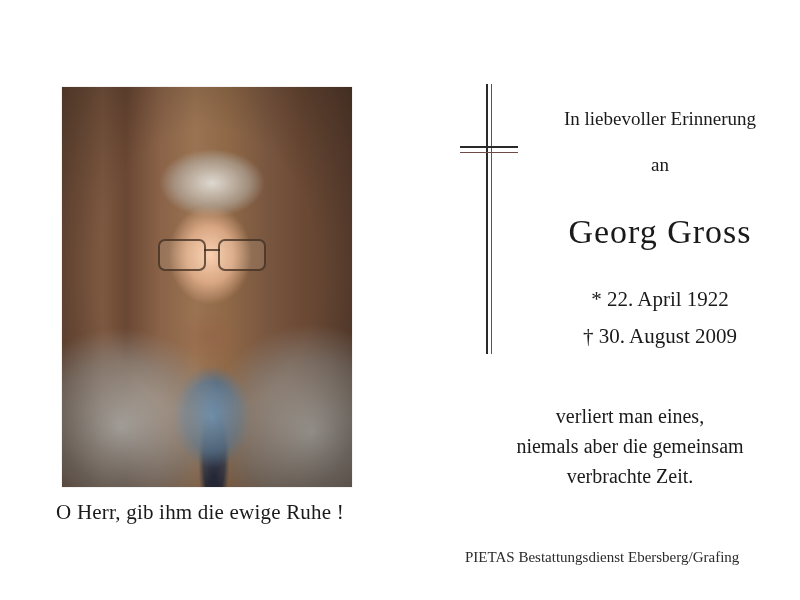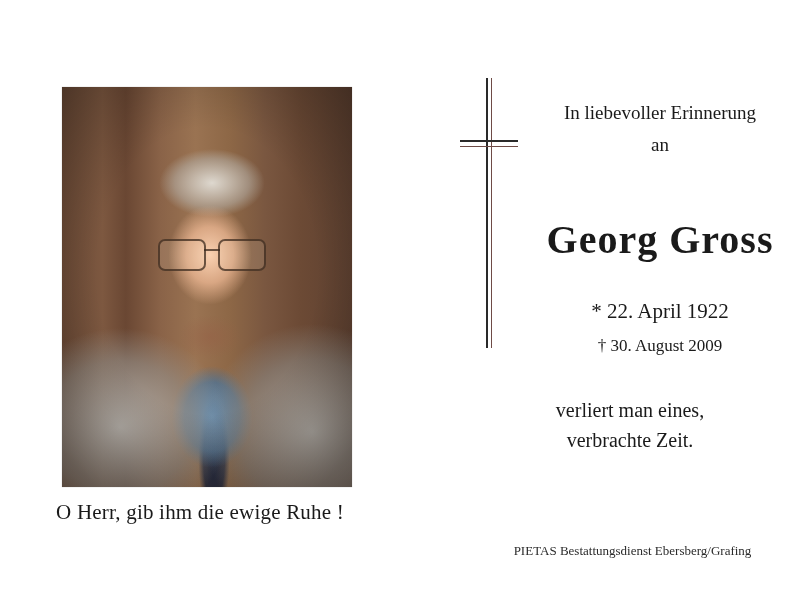--- a/index.html
+++ b/index.html
@@ -103,21 +103,21 @@
     width: 400px;
     text-align: center;
     font-size: 21px;
     letter-spacing: 0.2px;
   }
 
   
   .right-col {
     position: absolute;
     left: 400px;
-    top: 0;
+    top: 6px;
     width: 400px;
     height: 448px;
   }
   .cross {
     position: absolute;
     left: 60px;
     top: 78px;
     width: 58px;
     height: 270px;
   }
@@ -161,55 +161,54 @@
     width: 260px;
     text-align: center;
   }
   .memorial .intro1 {
     font-size: 19px;
     line-height: 1.35;
   }
   .memorial .intro2 {
     font-size: 19px;
     line-height: 1.35;
-    margin-top: 6px;
+    margin-top: 20px;
   }
   .memorial .name {
-    margin-top: 59px;
-    font-size: 40px;
+    margin-top: 36px;
+    font-size: 34px;
     letter-spacing: 1px;
-    font-weight: bold;
   }
   .memorial .born {
     margin-top: 36px;
     font-size: 21px;
   }
   .memorial .died {
     margin-top: 12px;
-    font-size: 17px;
+    font-size: 21px;
   }
 
   .verse {
     position: absolute;
     left: 65px;
     top: 395px;
     width: 330px;
     text-align: center;
     font-size: 20px;
     line-height: 1.5;
   }
   .verse div { white-space: nowrap; }
 
   .imprint {
     position: absolute;
     left: 65px;
     top: 543px;
     width: 335px;
-    text-align: center;
-    font-size: 13px;
+    text-align: left;
+    font-size: 15px;
     color: #2b2b2b;
   }
 </style>
 </head>
 <body>
 
 <div class="card">
 
   <div class="left-col">
 
@@ -238,19 +237,20 @@
     <div class="memorial">
       <div class="intro1">In liebevoller Erinnerung</div>
       <div class="intro2">an</div>
       <div class="name">Georg Gross</div>
       <div class="born">*  22. April 1922</div>
       <div class="died">†  30. August 2009</div>
     </div>
 
     <div class="verse">
       <div>verliert man eines,</div>
+      <div>niemals aber die gemeinsam</div>
       <div>verbrachte Zeit.</div>
     </div>
 
     <div class="imprint">PIETAS Bestattungsdienst Ebersberg/Grafing</div>
   </div>
 
 </div>
 
 </body></html>

